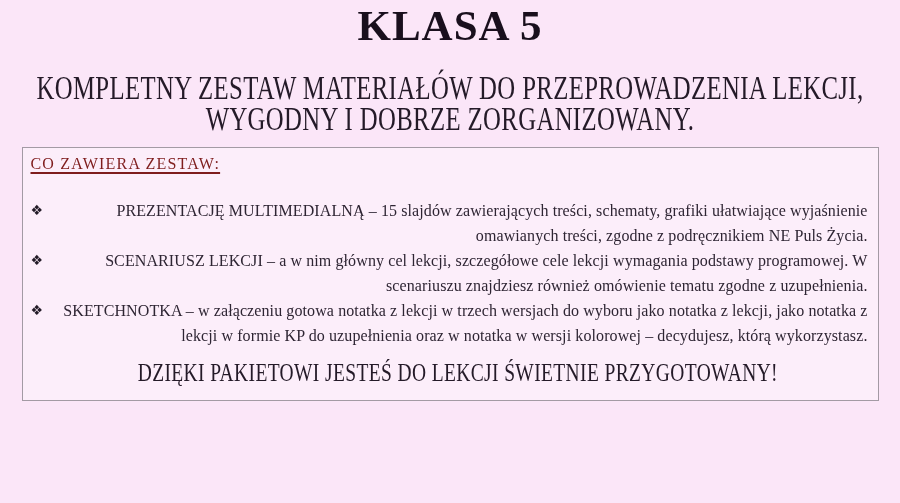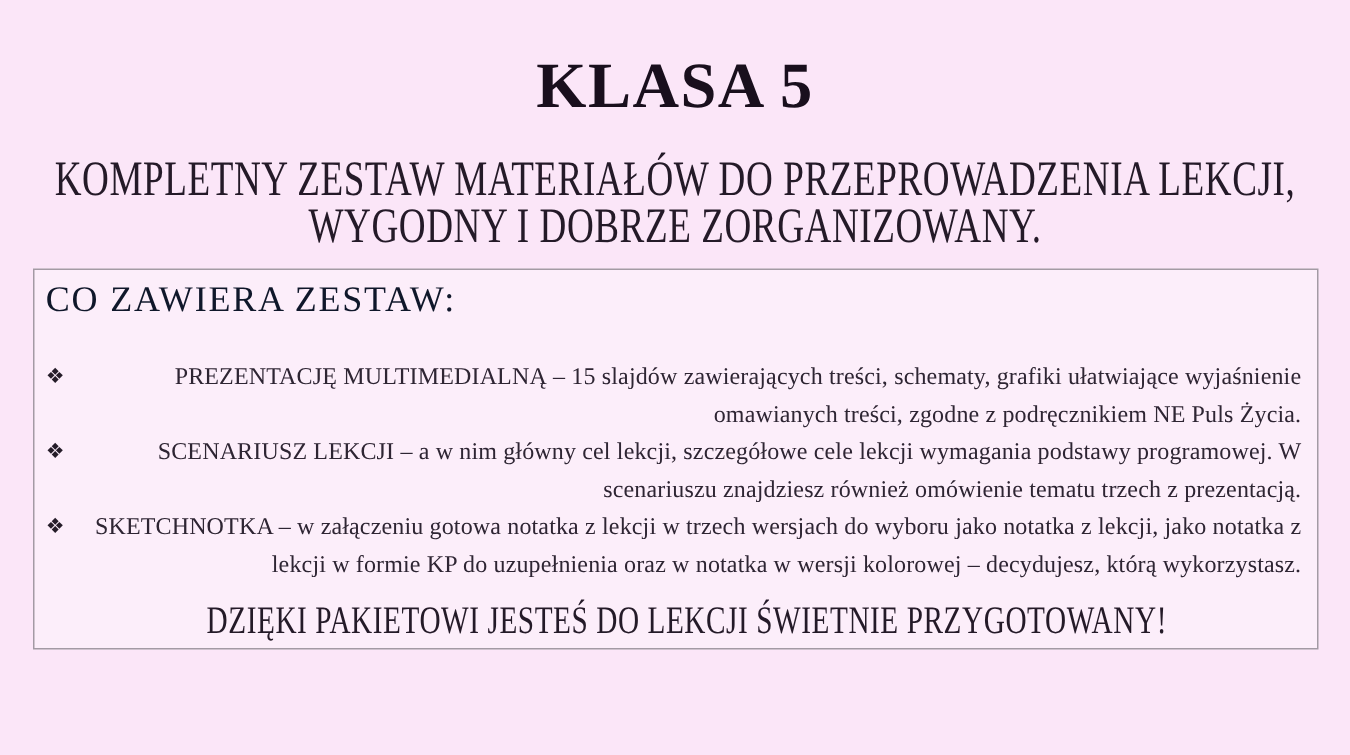--- a/index.html
+++ b/index.html
@@ -11,21 +11,20 @@
   }
   body {
     background: #fbe6f8;
     font-family: "Liberation Serif", "DejaVu Serif", serif;
     color: #241c28;
   }
   .page {
     position: relative;
     width: 900px;
     height: 449px;
-    margin-top: 32px;
   }
   
   .title {
     text-align: center;
     padding-top: 3px;
     font-weight: bold;
     font-size: 43px;
     line-height: 45px;
     letter-spacing: 1px;
     color: #190f1d;
@@ -50,25 +49,26 @@
     box-sizing: border-box;
     width: 857px;
     height: 254px;
     margin: 12px auto 0;
     background: #fceefa;
     border: 1px solid #a39aa4;
     padding: 7px 10px 8px 8px;
   }
   .box-heading {
     display: inline-block;
-    font-size: 24px;
+    font-size: 16px;
     letter-spacing: 1.2px;
+    text-decoration: underline;
     text-decoration-thickness: 1.5px;
     text-underline-offset: 3px;
-    color: #0f172a;
+    color: #7f1d1d;
   }
   .bullets {
     list-style: none;
     margin: 25px 0 0;
     padding: 0;
     font-size: 16px;
     line-height: 25px;
     letter-spacing: 0.1px;
     color: #2e2533;
   }
@@ -113,21 +113,21 @@
   <section class="box">
     <div class="box-heading">CO ZAWIERA ZESTAW:</div>
 
     <ul class="bullets">
       <li>
         <span class="bullet-glyph">❖</span>
         <span class="li-text">PREZENTACJĘ MULTIMEDIALNĄ – 15 slajdów zawierających treści, schematy, grafiki ułatwiające wyjaśnienie omawianych treści, zgodne z podręcznikiem NE Puls Życia.</span>
       </li>
       <li>
         <span class="bullet-glyph">❖</span>
-        <span class="li-text">SCENARIUSZ LEKCJI – a w nim główny cel lekcji, szczegółowe cele lekcji wymagania podstawy programowej. W scenariuszu znajdziesz również omówienie tematu trzech z prezentacją.</span>
+        <span class="li-text">SCENARIUSZ LEKCJI – a w nim główny cel lekcji, szczegółowe cele lekcji wymagania podstawy programowej. W scenariuszu znajdziesz również omówienie tematu zgodne z uzupełnienia.</span>
       </li>
       <li>
         <span class="bullet-glyph">❖</span>
         <span class="li-text">SKETCHNOTKA – w załączeniu gotowa notatka z lekcji w trzech wersjach do wyboru jako notatka z lekcji, jako notatka z lekcji w formie KP do uzupełnienia oraz w notatka w wersji kolorowej – decydujesz, którą wykorzystasz.</span>
       </li>
     </ul>
 
     <div class="box-footer-wrap">
       <div class="box-footer">DZIĘKI PAKIETOWI JESTEŚ DO LEKCJI ŚWIETNIE PRZYGOTOWANY!</div>
     </div>

